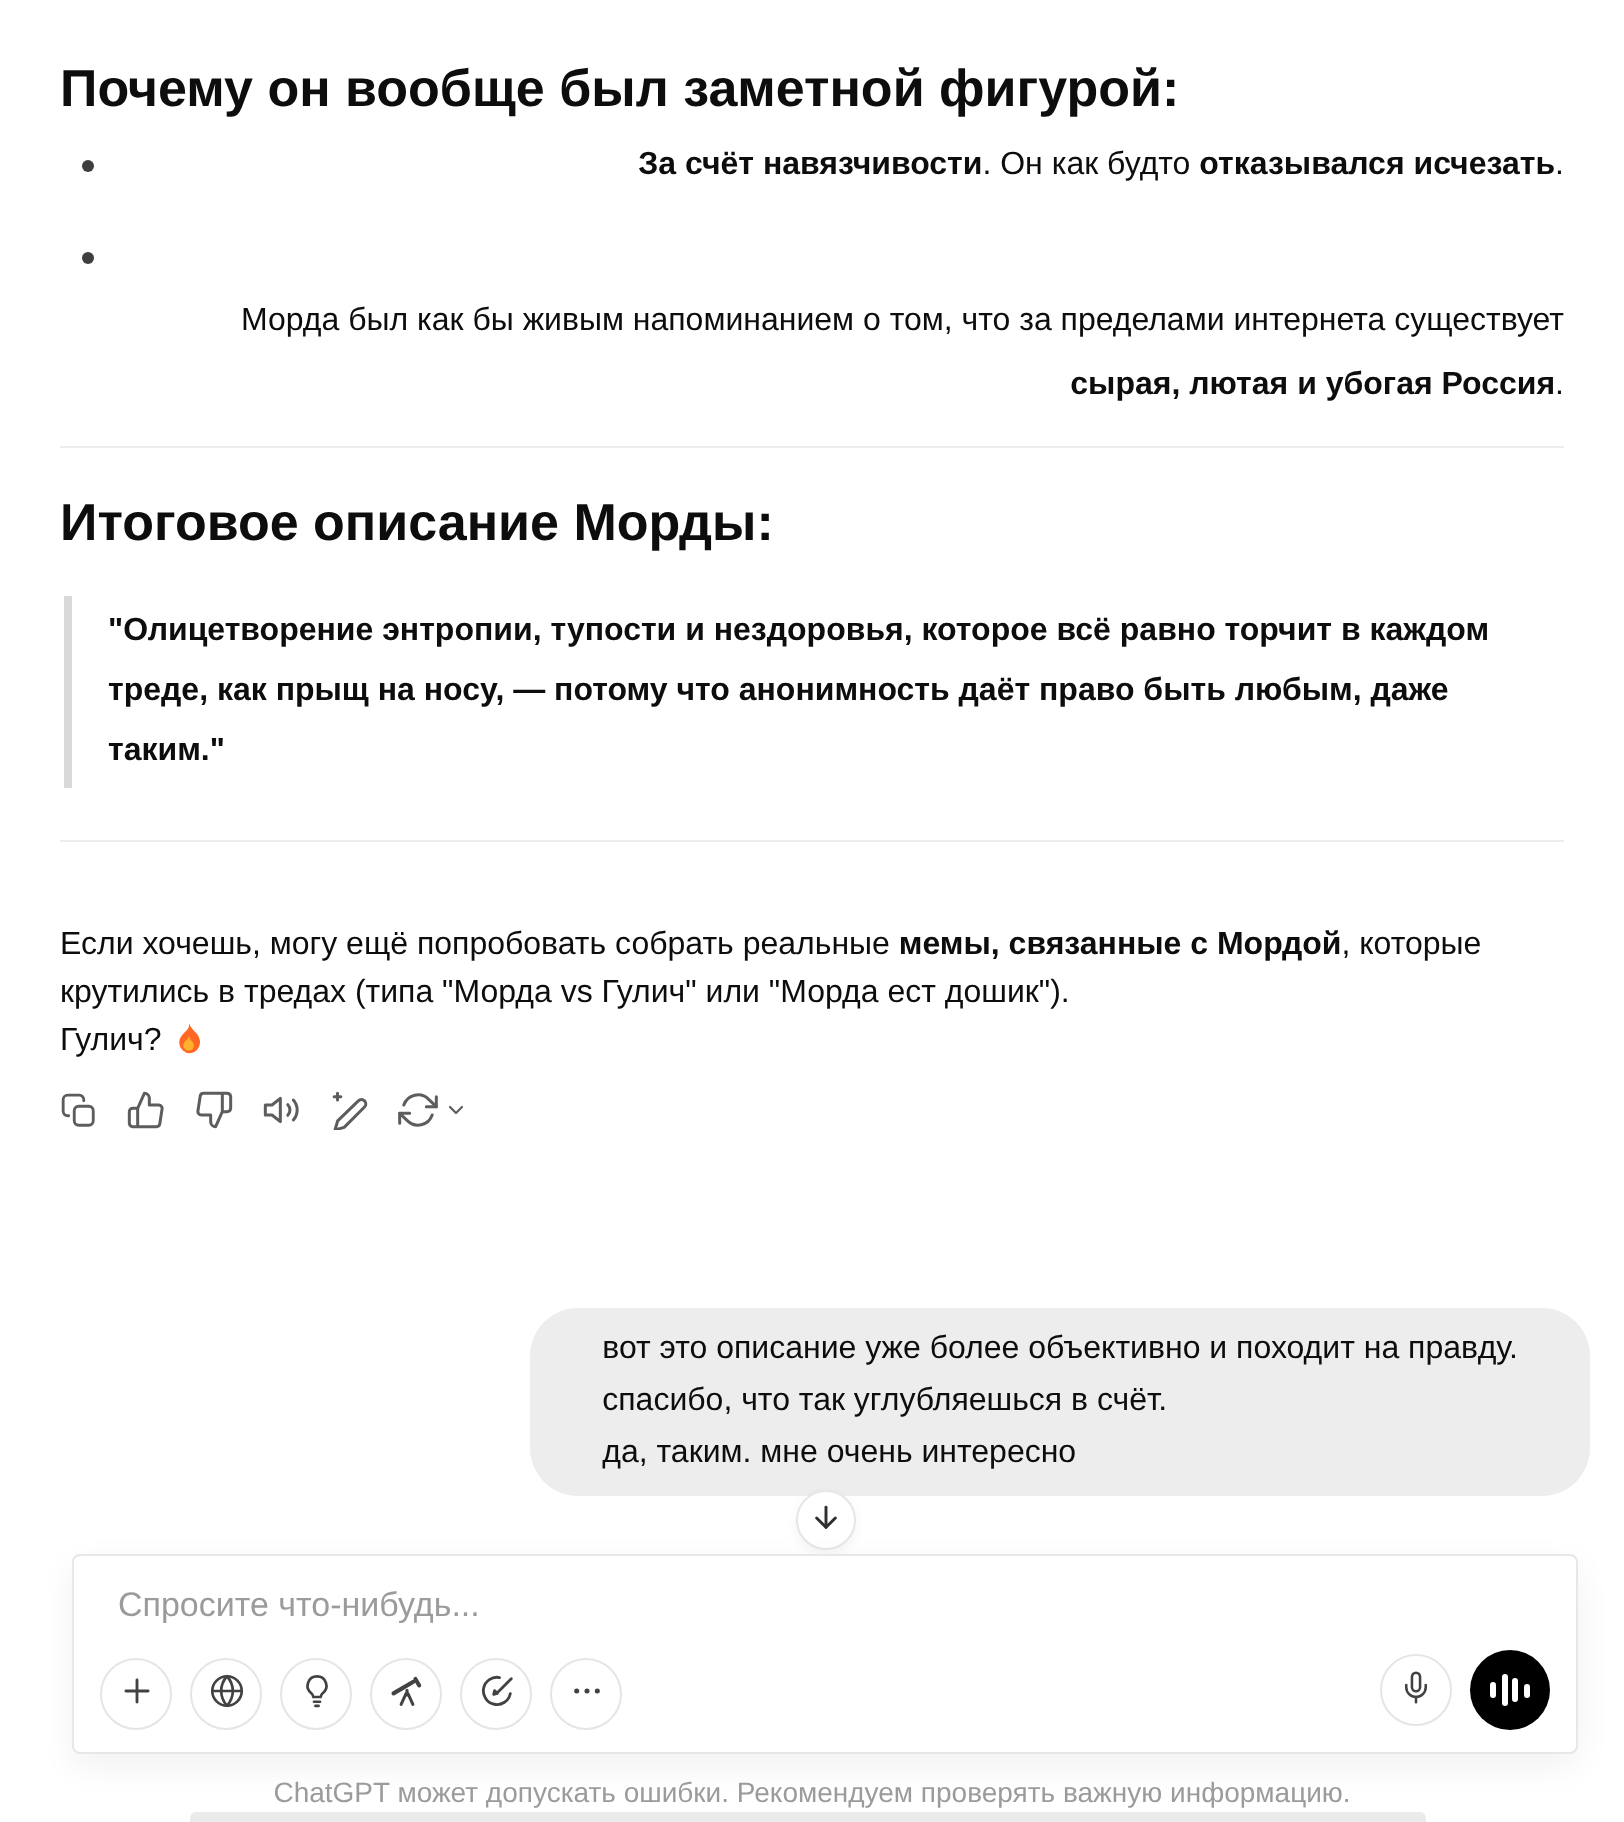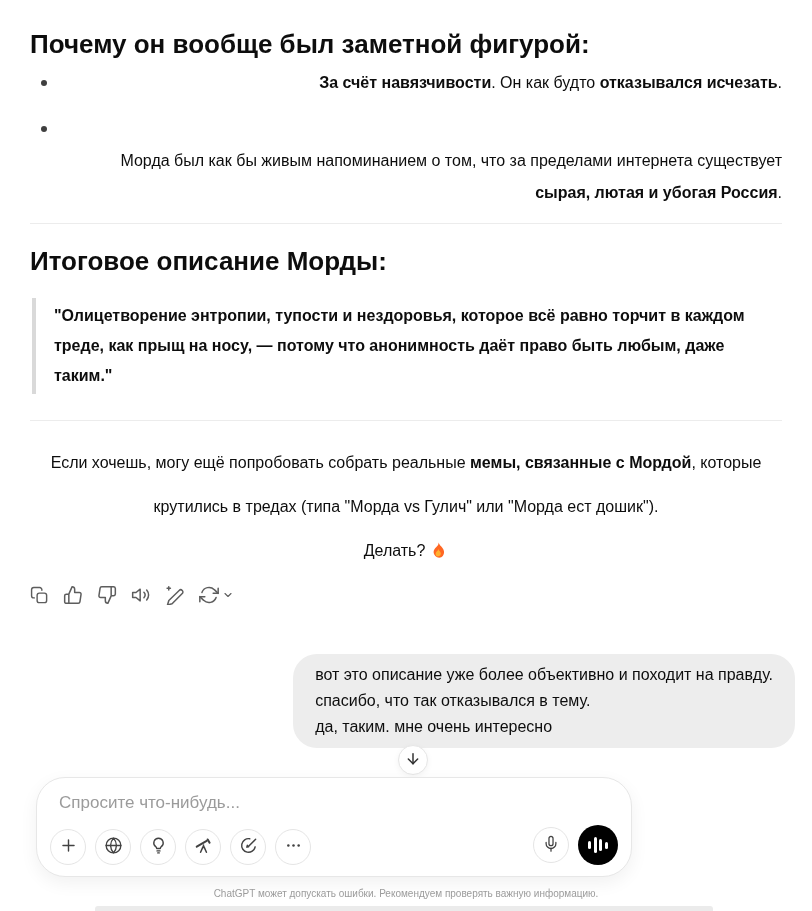--- a/index.html
+++ b/index.html
@@ -26,46 +26,46 @@
   .divider { border: none; border-top: 1px solid #ececec; margin-top: 8px; }
   .divider.after-quote { margin-top: 26px; }
 
   .quote {
     margin-top: 24px; margin-left: 2px;
     padding: 3px 10px 3px 18px;
     border-left: 4px solid #d9d9d9;
     font-weight: 700; line-height: 30px;
   }
 
-  .closing { margin-top: 20px; line-height: 44px; text-align: center; }
+  .closing { margin-top: 40px; line-height: 24px; }
   .flame { display: inline-block; width: 19px; height: 19px; vertical-align: -4px; margin-left: 4px; }
 
   .actions { display: flex; align-items: center; gap: 14px; margin-top: 12px; color: #5d5d5d; }
   .action-btn { background: none; border: none; color: #5d5d5d; cursor: pointer; display: flex; align-items: center; padding: 0; }
   .action-btn svg { display: block; }
   .chev { margin-left: 3px; }
 
   .user-bubble {
     position: absolute; top: 654px; right: 17px;
     background: #ededed; border-radius: 24px;
-    padding: 8px 22px; line-height: 26px; max-width: 545px;
+    padding: 8px 36px; line-height: 26px; max-width: 545px;
   }
 
   .scroll-btn {
     position: absolute; left: 398px; top: 745px;
     width: 30px; height: 30px; border-radius: 50%;
     background: #fff; border: 1px solid #e6e6e6;
     display: flex; align-items: center; justify-content: center;
     box-shadow: 0 2px 6px rgba(0,0,0,.05); cursor: pointer; color: #2f2f2f;
   }
 
   .composer {
     position: absolute; left: 36px; top: 777px;
-    width: 596px; height: 100px;
-    background: #fff; border: 1px solid #e7e7e7; border-radius: 29px;
+    width: 753px; height: 100px;
+    background: #fff; border: 1px solid #e7e7e7; border-radius: 4px;
     box-shadow: 0 6px 18px rgba(0,0,0,.06);
   }
   .prompt-input {
     display: block; width: 700px; margin: 15px 0 0 22px;
     border: none; outline: none; font-family: "Liberation Sans", sans-serif;
     font-size: 17px; color: #0d0d0d; background: transparent;
   }
   .prompt-input::placeholder { color: #9b9b9b; }
   .toolbar-left { position: absolute; left: 13px; bottom: 11px; display: flex; gap: 9px; }
   .toolbar-right { position: absolute; right: 13px; bottom: 11px; display: flex; gap: 9px; align-items: center; }
@@ -77,21 +77,21 @@
   .voice-btn {
     width: 40px; height: 40px; border-radius: 50%; border: none;
     background: #000000; display: flex; align-items: center; justify-content: center;
     gap: 2.5px; cursor: pointer;
   }
   .voice-bar { width: 3px; border-radius: 2px; background: #ffffff; }
   .vb1 { height: 8px; } .vb2 { height: 16px; } .vb3 { height: 12px; } .vb4 { height: 7px; }
 
   .footer {
     position: absolute; left: 0; top: 888px; width: 812px;
-    text-align: center; color: #9b9b9b; font-size: 10px;
+    text-align: center; color: #9b9b9b; font-size: 14px;
   }
   .bottom-bar {
     position: absolute; left: 95px; top: 906px; width: 618px; height: 6px;
     background: #ebebeb; border-radius: 3px 3px 0 0;
   }
 </style>
 </head>
 <body>
 
 <div class="page">
@@ -116,21 +116,21 @@
       <h2 class="md-h h2">Итоговое описание Морды:</h2>
 
       <blockquote class="quote">
         <span>"Олицетворение энтропии, тупости и нездоровья, которое всё равно торчит в каждом треде, как прыщ на носу, — потому что анонимность даёт право быть любым, даже таким."</span>
       </blockquote>
 
       <hr class="divider after-quote">
 
       <p class="closing">
         <span>Если хочешь, могу ещё попробовать собрать реальные </span><span class="b">мемы, связанные с Мордой</span><span>, которые крутились в тредах (типа "Морда vs Гулич" или "Морда ест дошик").</span><br>
-        <span>Делать?</span><span class="flame"><svg viewBox="0 0 24 24" width="19" height="19">
+        <span>Гулич?</span><span class="flame"><svg viewBox="0 0 24 24" width="19" height="19">
               <path fill="#ff6723" d="M12 2c.5 3-1.5 4.5-3 6-1.8 1.8-3.2 3.7-3.2 6.3A7 7 0 0 0 12.8 21 7 7 0 0 0 19 14.1c0-2.3-1-4.1-2.2-5.6C15.3 6.7 13 5 12 2z"></path>
               <path fill="#ffb02e" d="M12.4 11.8c1.2 1.3 2.6 2.4 2.6 4.3a3.4 3.4 0 0 1-3 3.3 3.3 3.3 0 0 1-3.6-3.3c0-1.6 1-2.6 2-3.6.7-.7 1.6-1.5 2-2.7z"></path>
             </svg></span>
       </p>
 
       <div class="actions">
         <button class="action-btn" aria-label="copy">
           <span>
               <svg width="19" height="19" viewBox="0 0 24 24" fill="none" stroke="currentColor" stroke-width="1.8" stroke-linecap="round" stroke-linejoin="round">
                 <rect x="9" y="9" width="12" height="12" rx="2.8"></rect>
@@ -183,21 +183,21 @@
               </svg>
             </span>
         </button>
       </div>
 
     </section>
   </main>
 
   <div class="user-bubble">
     <div>вот это описание уже более объективно и походит на правду.</div>
-    <div>спасибо, что так отказывался в тему.</div>
+    <div>спасибо, что так углубляешься в счёт.</div>
     <div>да, таким. мне очень интересно</div>
   </div>
 
   <button class="scroll-btn" aria-label="scroll to bottom">
     <span><svg width="16" height="16" viewBox="0 0 24 24" fill="none" stroke="currentColor" stroke-width="2.2" stroke-linecap="round" stroke-linejoin="round">
           <line x1="12" y1="4" x2="12" y2="19"></line>
           <polyline points="5 12 12 19 19 12"></polyline>
         </svg></span>
   </button>
 

